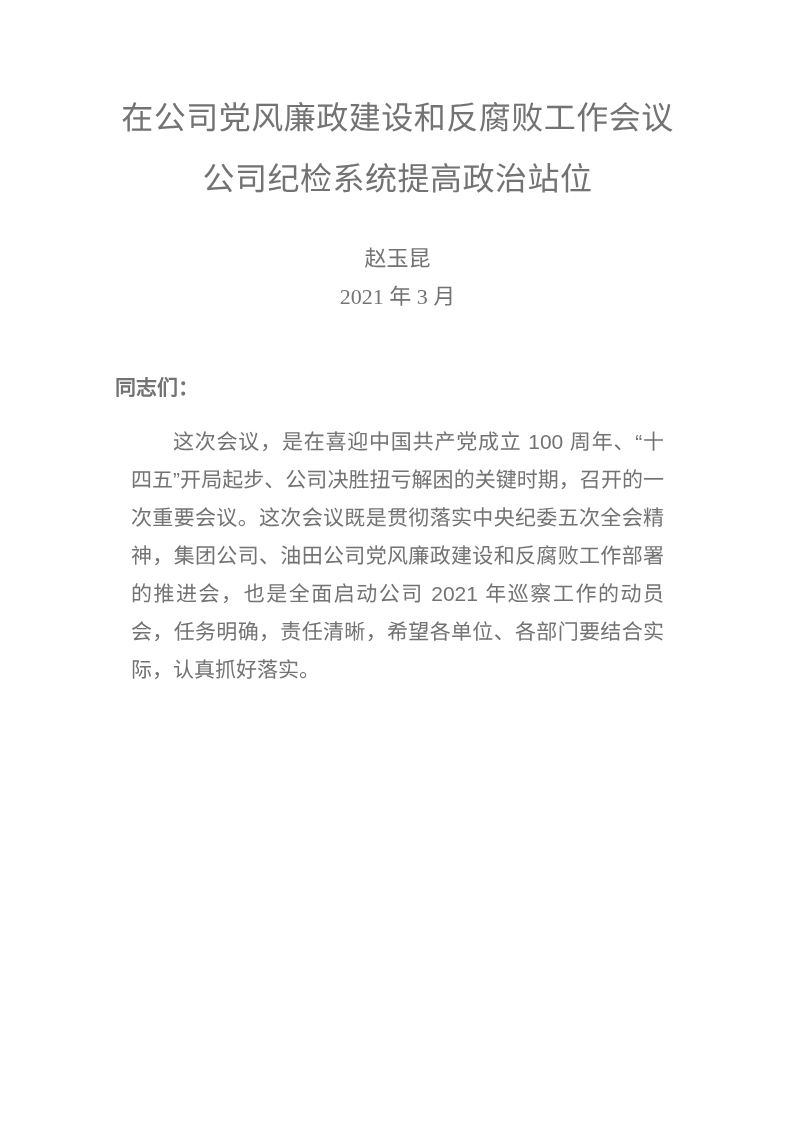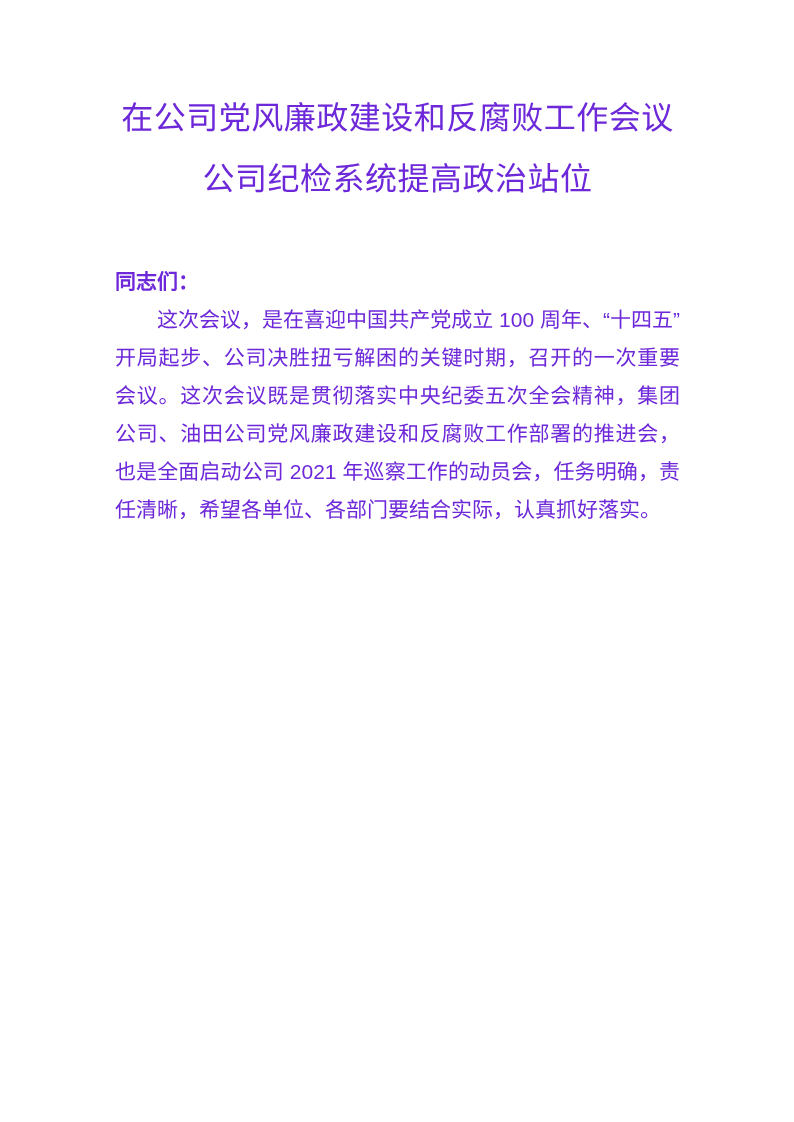--- a/index.html
+++ b/index.html
@@ -7,21 +7,21 @@
     margin: 0;
     padding: 0;
     background: #ffffff;
   }
   .page {
     position: relative;
     width: 794px;
     height: 1122px;
     margin: 0 auto;
     background: #ffffff;
-    color: #6d28d9;
+    color: #737373;
     box-sizing: border-box;
     padding: 88px 114px 0 115px;
     overflow: hidden;
   }
   .doc-title {
     margin: 0;
     text-align: center;
     font-family: "Liberation Serif", "DejaVu Serif", serif;
     font-weight: normal;
     font-size: 32px;
@@ -48,33 +48,37 @@
     line-height: 38px;
     text-align: justify;
     text-justify: inter-ideograph;
   }
   .salutation {
     margin: 0;
     text-indent: 0;
     font-weight: bold;
   }
   .para {
-    margin: 0;
+    margin: 16px;
     text-indent: 2em;
   }
 </style>
 </head>
 <body>
 
 <div class="page">
 
   <h1 class="doc-title">
     <span class="title-line">在公司党风廉政建设和反腐败工作会议</span>
     <span class="title-line">公司纪检系统提高政治站位</span>
   </h1>
 
+  <div class="byline-block">
+    <span class="line">赵玉昆</span>
+    <span class="line">2021 年 3 月</span>
+  </div>
 
   <div class="body-text">
     <p class="salutation">同志们：</p>
     <p class="para">这次会议，是在喜迎中国共产党成立 100 周年、“十四五”开局起步、公司决胜扭亏解困的关键时期，召开的一次重要会议。这次会议既是贯彻落实中央纪委五次全会精神，集团公司、油田公司党风廉政建设和反腐败工作部署的推进会，也是全面启动公司 2021 年巡察工作的动员会，任务明确，责任清晰，希望各单位、各部门要结合实际，认真抓好落实。</p>
   </div>
 
 </div>
 
 </body></html>

